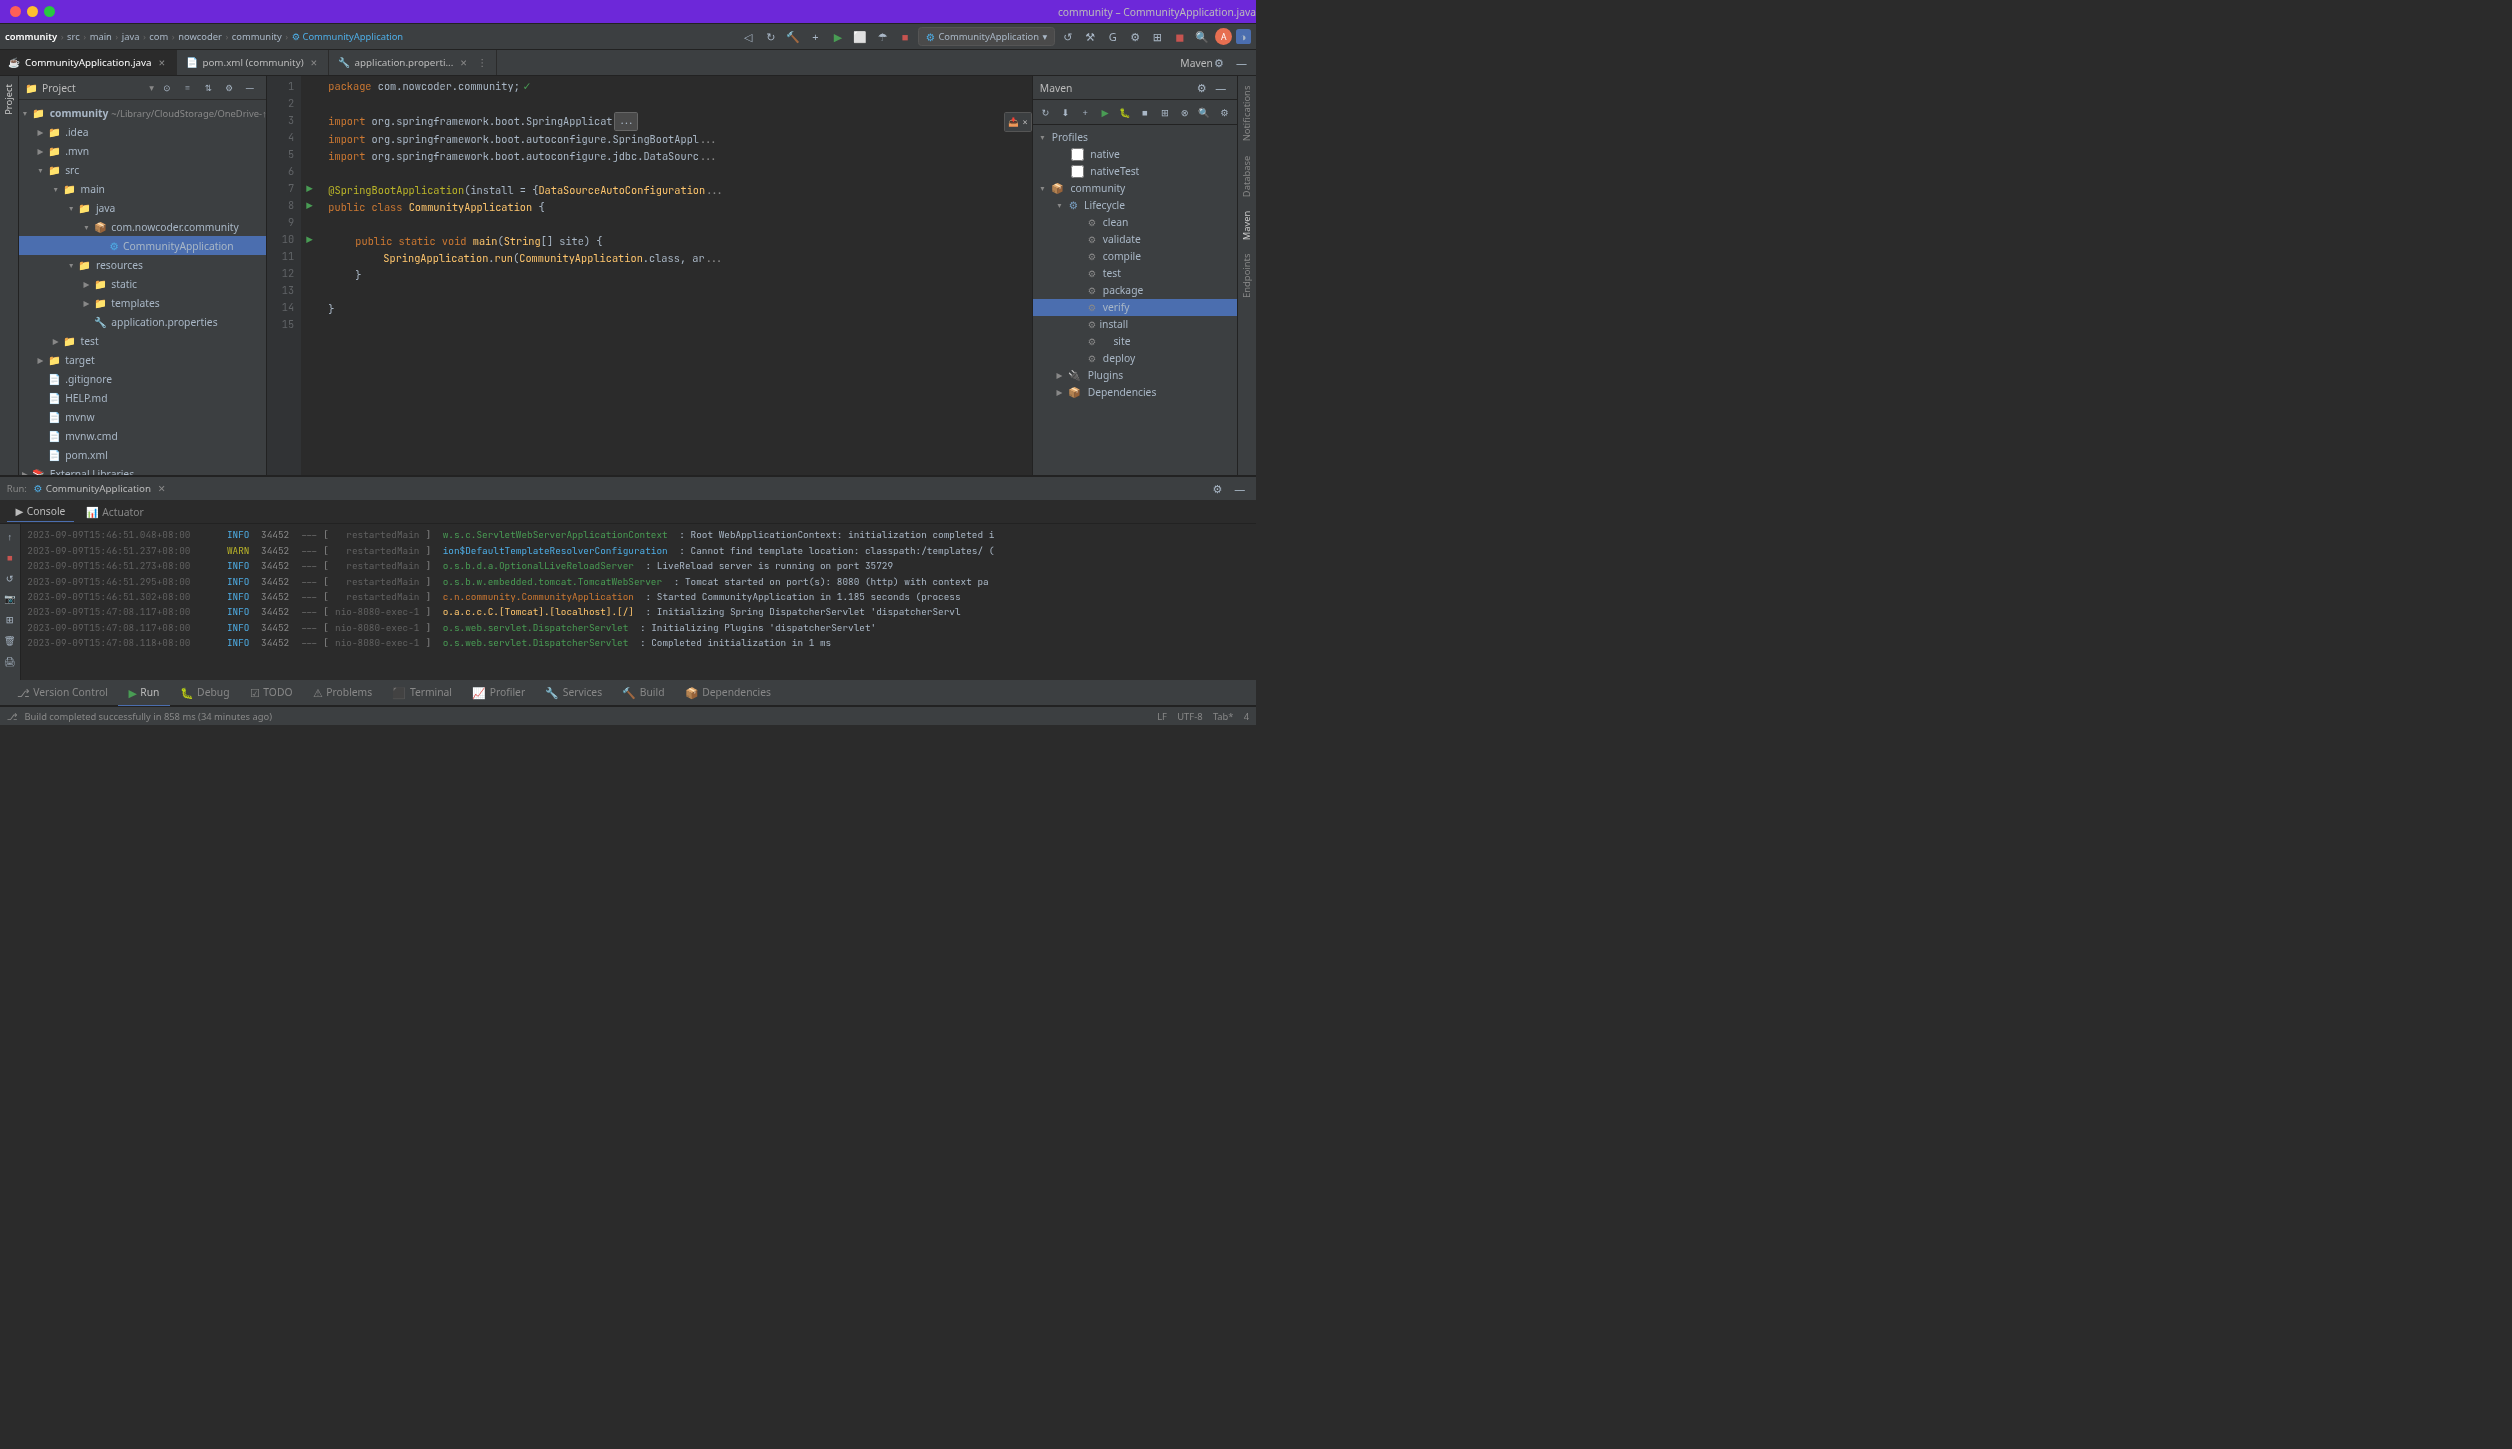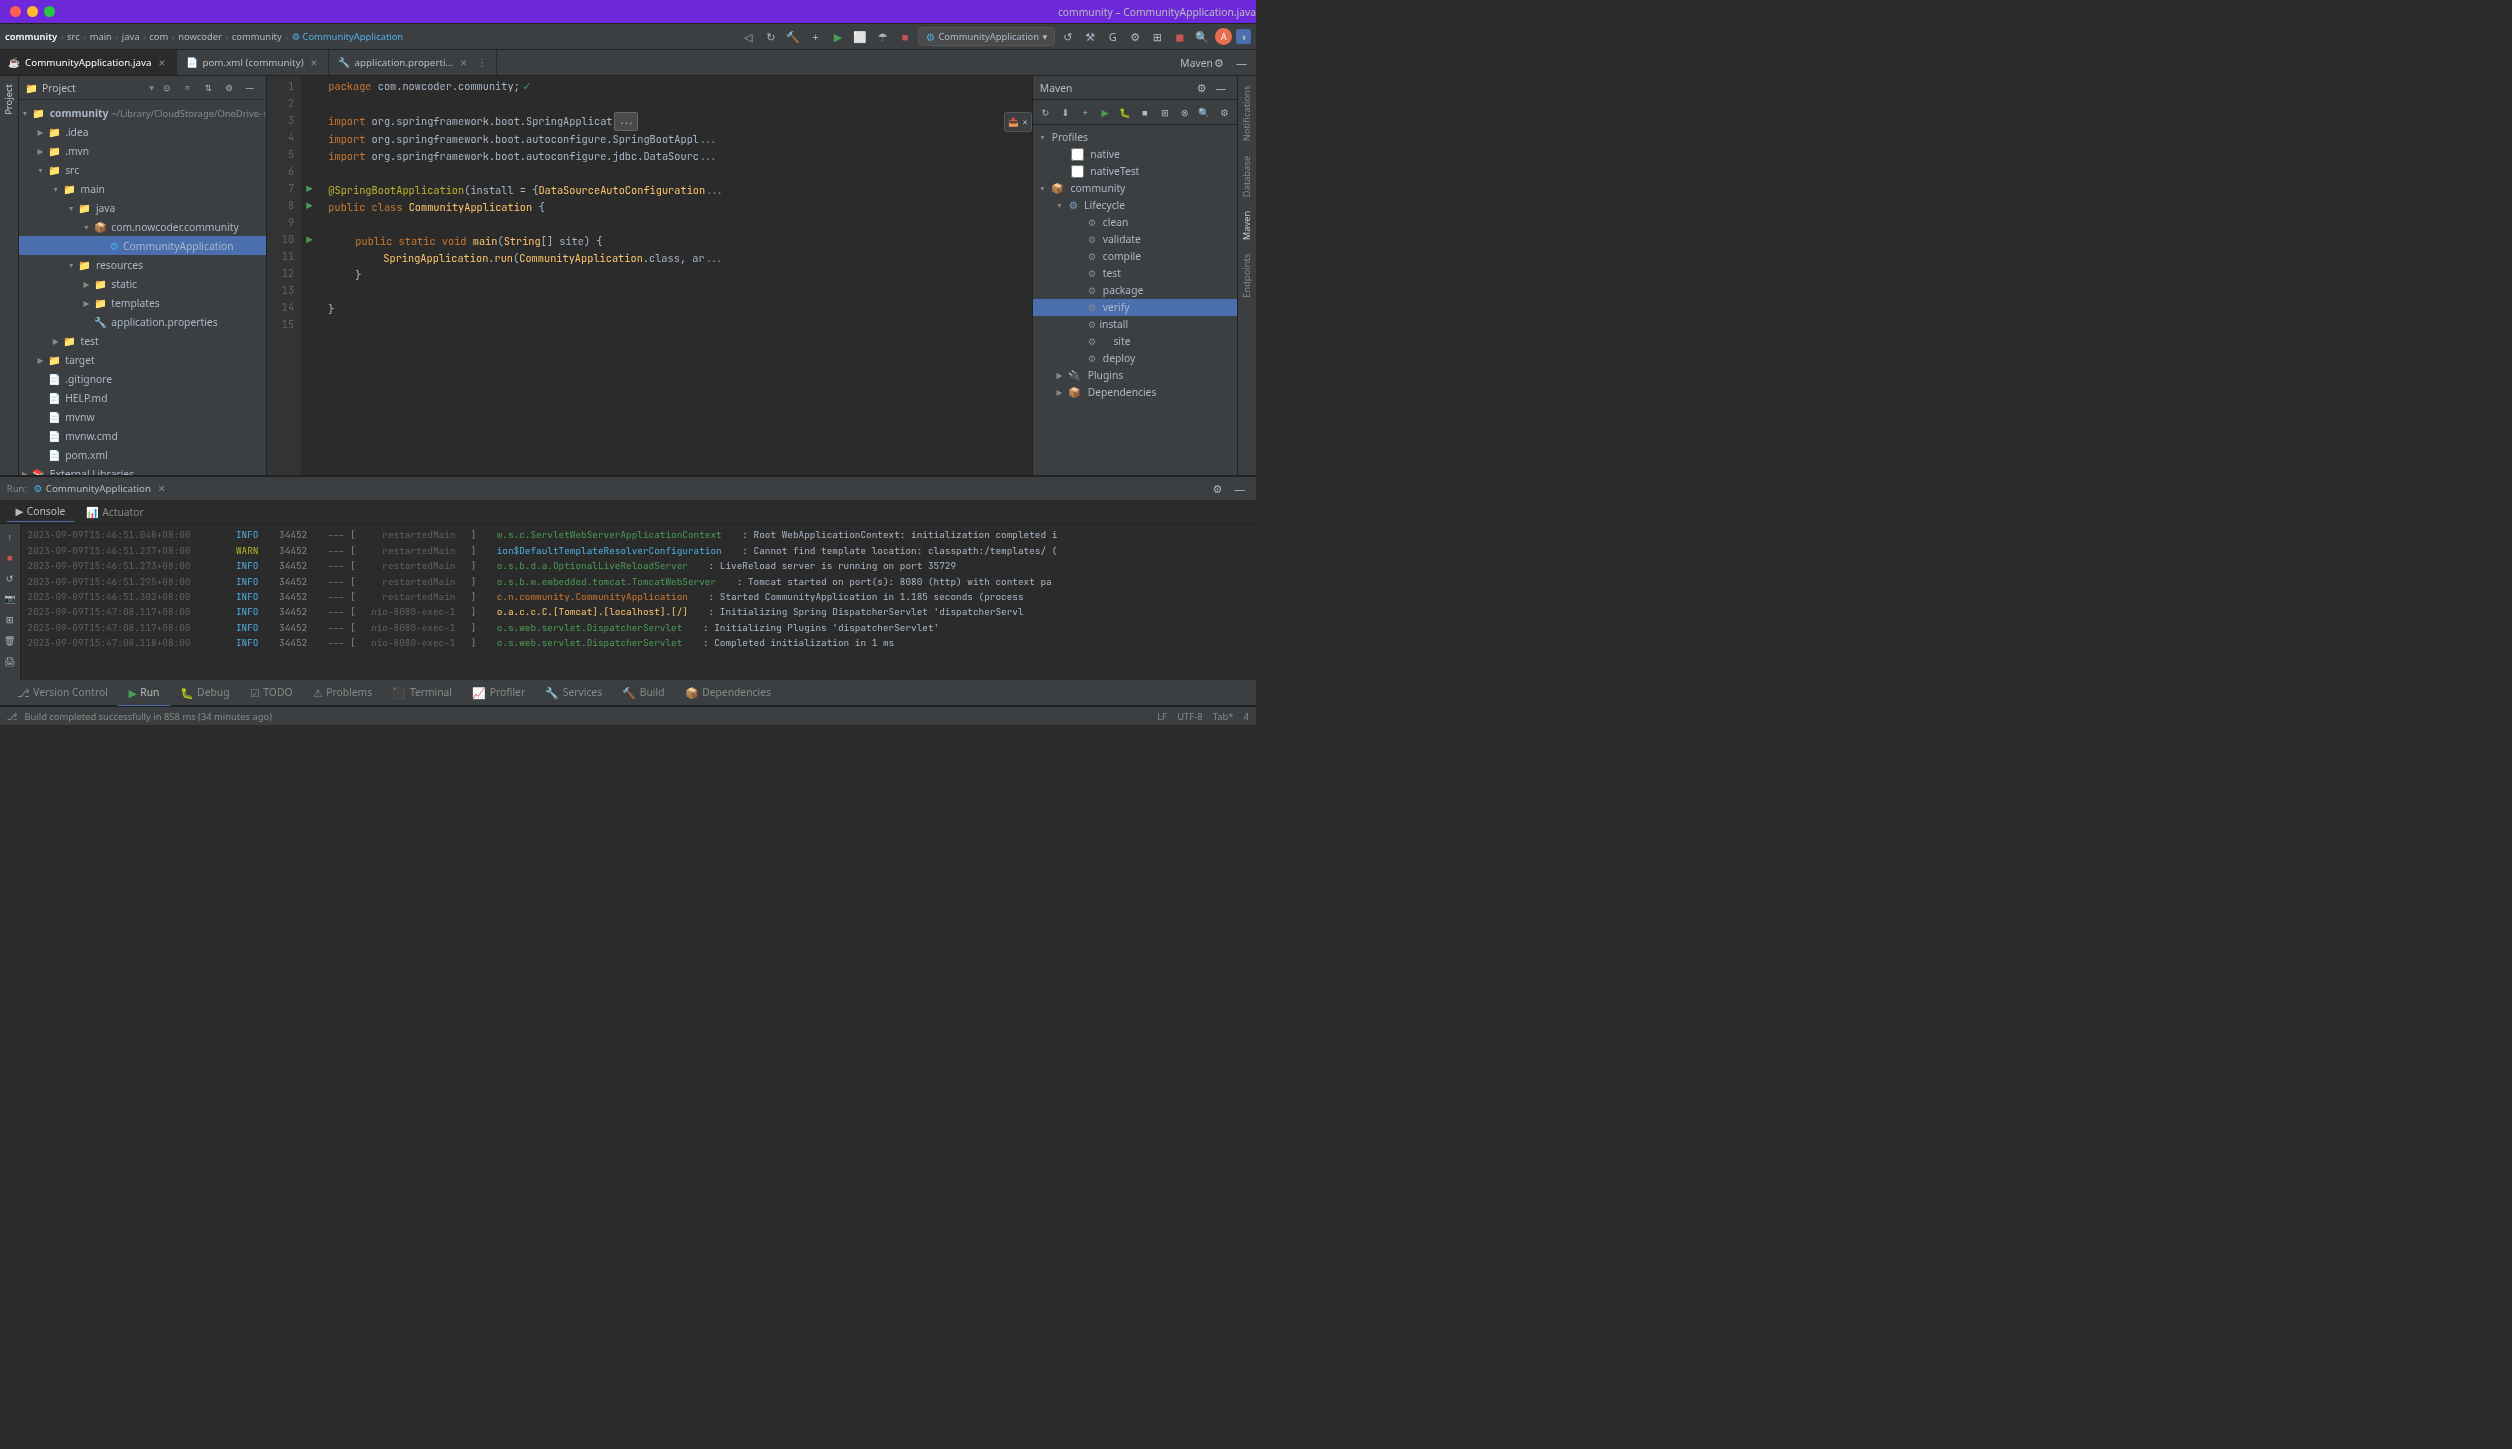--- a/index.html
+++ b/index.html
@@ -312,21 +312,21 @@
       background: #2b2b2b;
       overflow-y: auto;
       padding: 3.4px 6.8px;
       font-family: 'JetBrains Mono', 'Menlo', monospace;
       font-size: 9.4px;
       line-height: 15.4px;
     }
     .console-line {
       display: flex;
       align-items: flex-end;
-      gap: 15px;
+      gap: 6px;
       white-space: pre-wrap;
       word-break: break-all;
     }
     .console-ts { color: #606060; min-width: 188px; }
     .console-level-info { color: #4eade5; }
     .console-level-warn { color: #bbb529; }
     .console-pid { color: #888; }
     .console-thread { color: #606060; }
     .console-class-green { color: #499c54; }
     .console-class-blue { color: #4eade5; }

